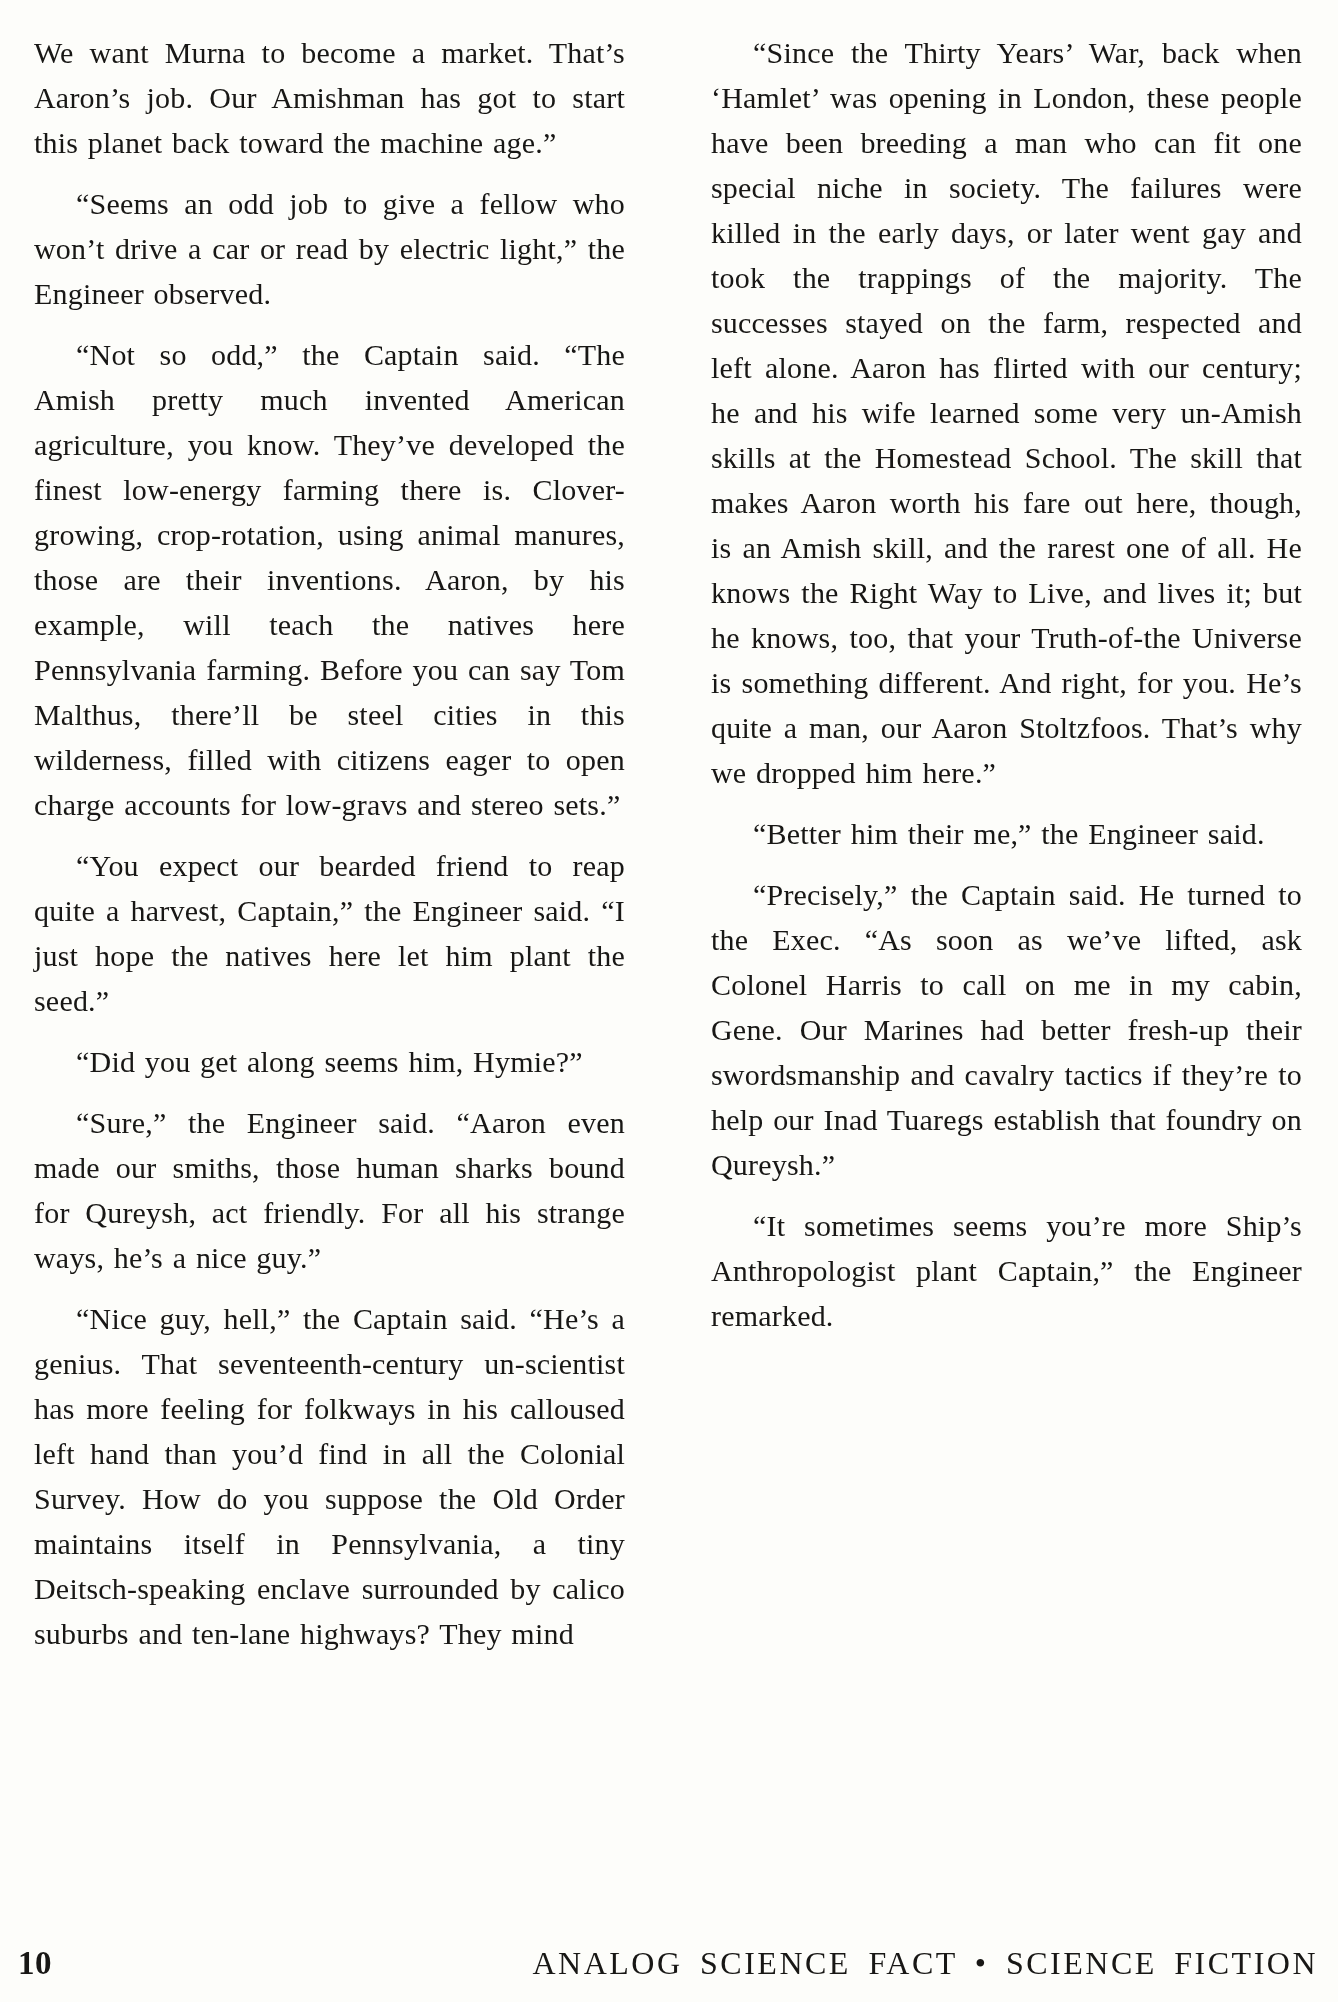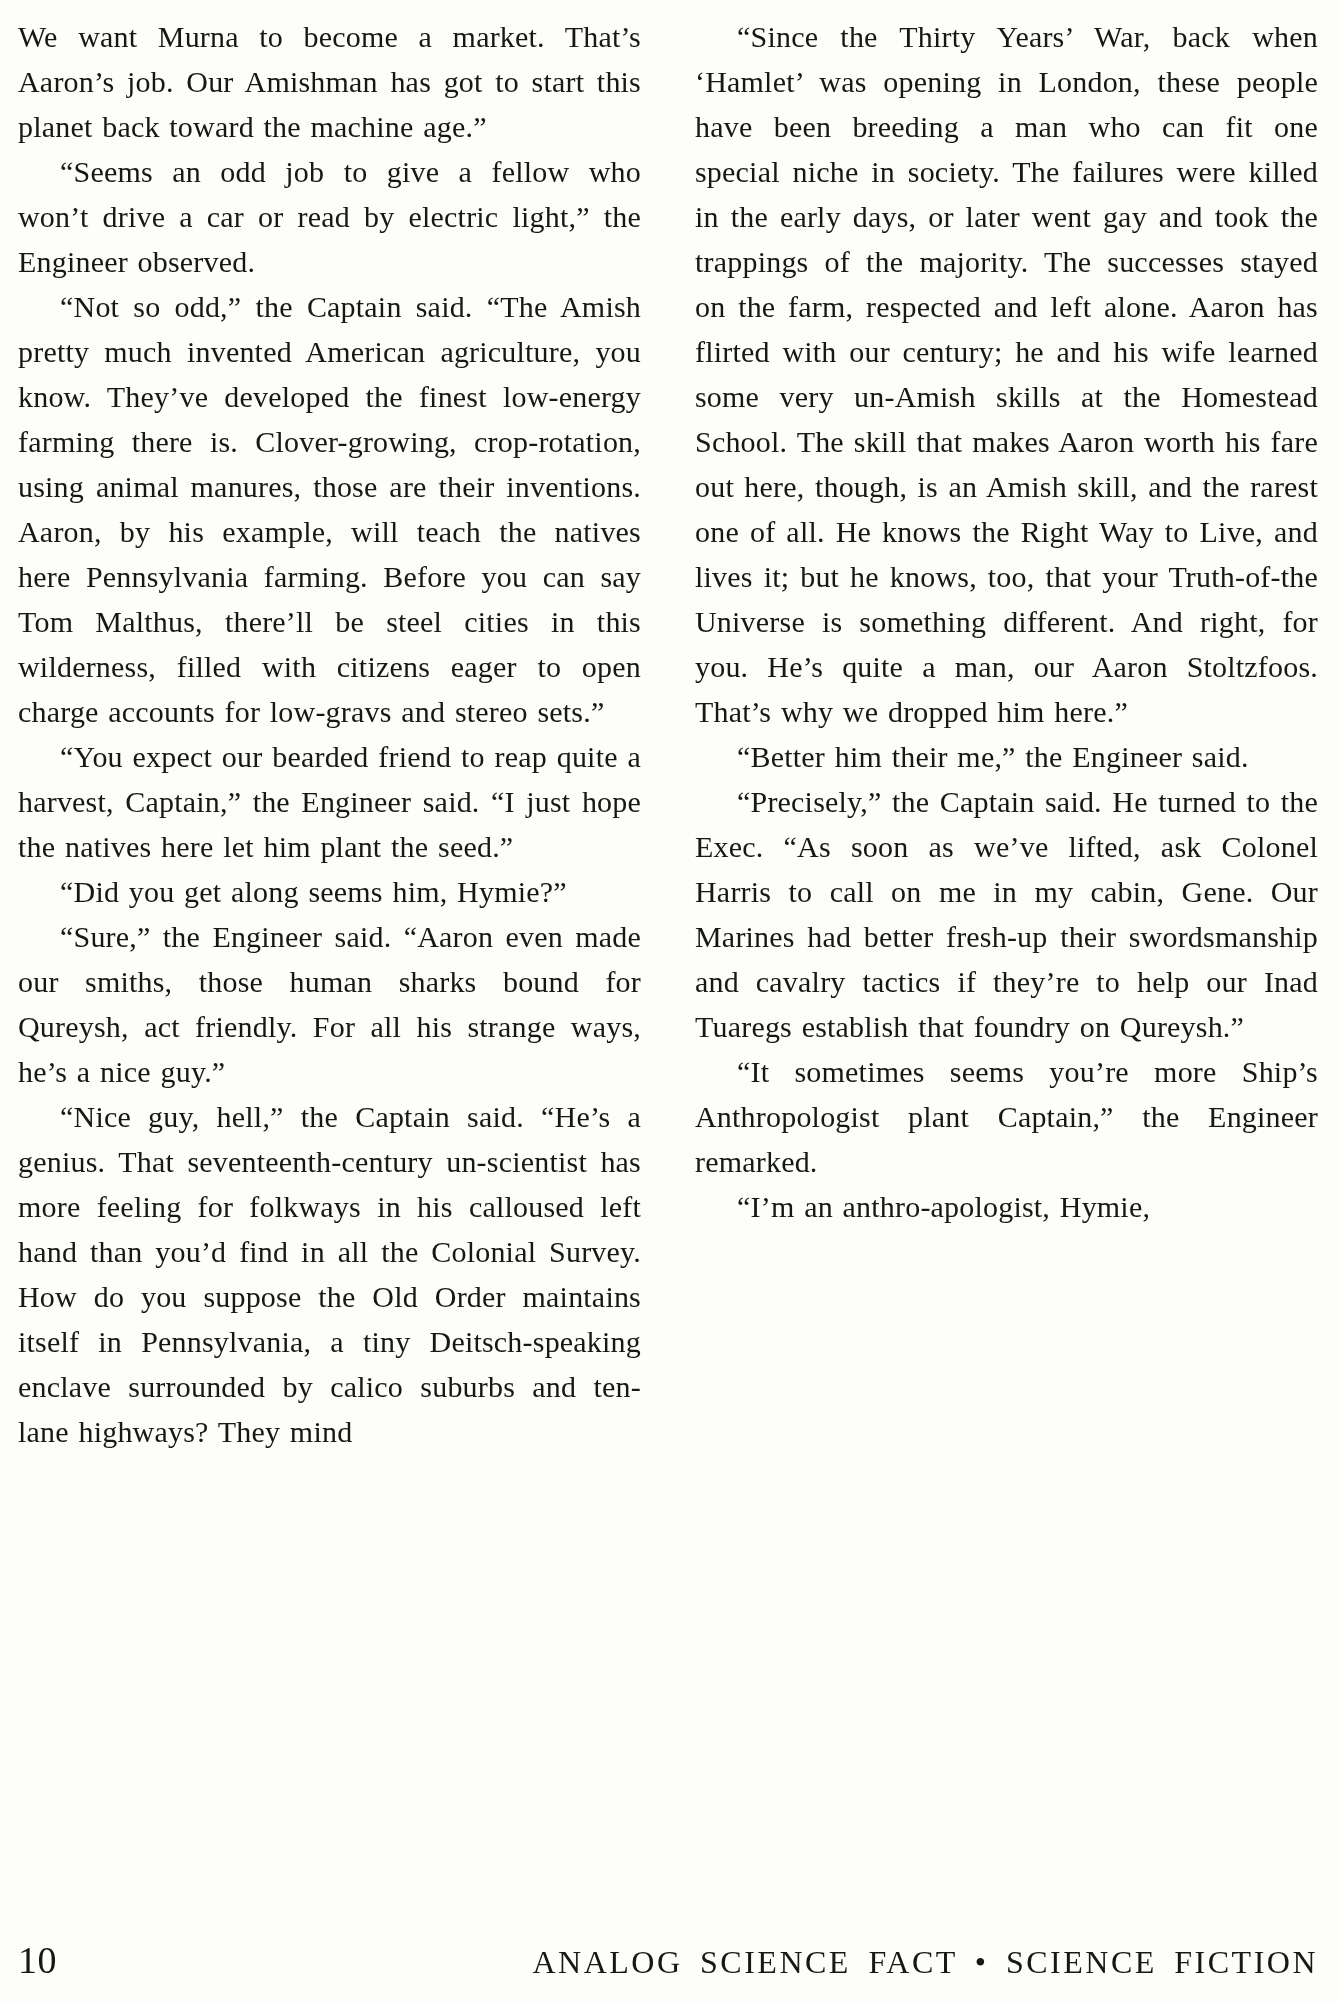--- a/index.html
+++ b/index.html
@@ -28,38 +28,39 @@
   .col {
     flex: 1 1 0;
     min-width: 0;
     font-size: 30px;
     line-height: 45px;
     text-align: justify;
     letter-spacing: 0.2px;
     word-spacing: 2px;
   }
   .col p {
-    margin: 0;
+    margin: 16px;
     text-indent: 42px;
   }
   .col p.cont {
     text-indent: 0;
   }
   .footer {
     position: absolute;
     left: 18px;
     right: 20px;
     bottom: 20px;
     display: flex;
     justify-content: space-between;
     align-items: baseline;
   }
   .page-num {
-    font-size: 38px;
+    font-size: 33px;
     letter-spacing: 0.5px;
+    font-weight: bold;
   }
   .journal {
     font-size: 32px;
     letter-spacing: 2.5px;
     word-spacing: 7px;
   }
 </style>
 </head>
 <body>
 
@@ -75,21 +76,20 @@
       <p>“Did you get along seems him, Hymie?”</p>
       <p>“Sure,” the Engineer said. “Aaron even made our smiths, those human sharks bound for Qureysh, act friendly. For all his strange ways, he’s a nice guy.”</p>
       <p>“Nice guy, hell,” the Captain said. “He’s a genius. That seventeenth-century un-scientist has more feeling for folkways in his calloused left hand than you’d find in all the Colonial Survey. How do you suppose the Old Order maintains itself in Pennsylvania, a tiny Deitsch-speaking enclave surrounded by calico suburbs and ten-lane highways? They mind</p>
     </div>
 
     <div class="col">
       <p>“Since the Thirty Years’ War, back when ‘Hamlet’ was opening in London, these people have been breeding a man who can fit one special niche in society. The failures were killed in the early days, or later went gay and took the trappings of the majority. The successes stayed on the farm, respected and left alone. Aaron has flirted with our century; he and his wife learned some very un-Amish skills at the Homestead School. The skill that makes Aaron worth his fare out here, though, is an Amish skill, and the rarest one of all. He knows the Right Way to Live, and lives it; but he knows, too, that your Truth-of-the Universe is something different. And right, for you. He’s quite a man, our Aaron Stoltzfoos. That’s why we dropped him here.”</p>
       <p>“Better him their me,” the Engineer said.</p>
       <p>“Precisely,” the Captain said. He turned to the Exec. “As soon as we’ve lifted, ask Colonel Harris to call on me in my cabin, Gene. Our Marines had better fresh-up their swordsmanship and cavalry tactics if they’re to help our Inad Tuaregs establish that foundry on Qureysh.”</p>
       <p>“It sometimes seems you’re more Ship’s Anthropologist plant Captain,” the Engineer remarked.</p>
-      <p>“I’m an anthro-apologist, Hymie,</p>
     </div>
 
   </div>
 
   <div class="footer">
     <span class="page-num">10</span>
     <span class="journal">ANALOG SCIENCE FACT • SCIENCE FICTION</span>
   </div>
 
 </div>

